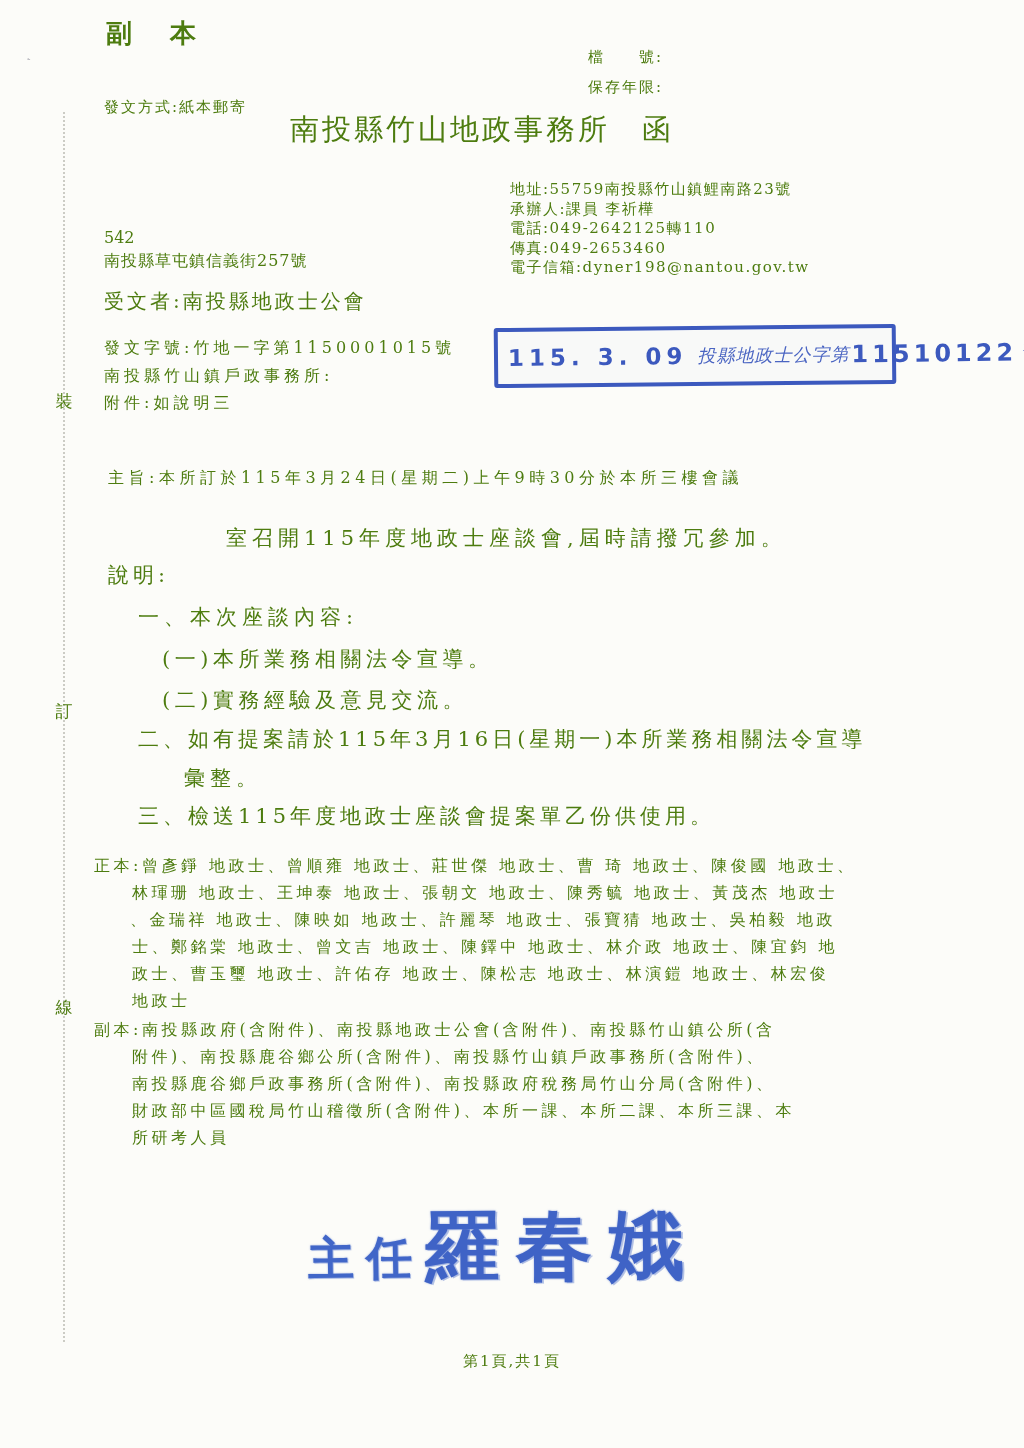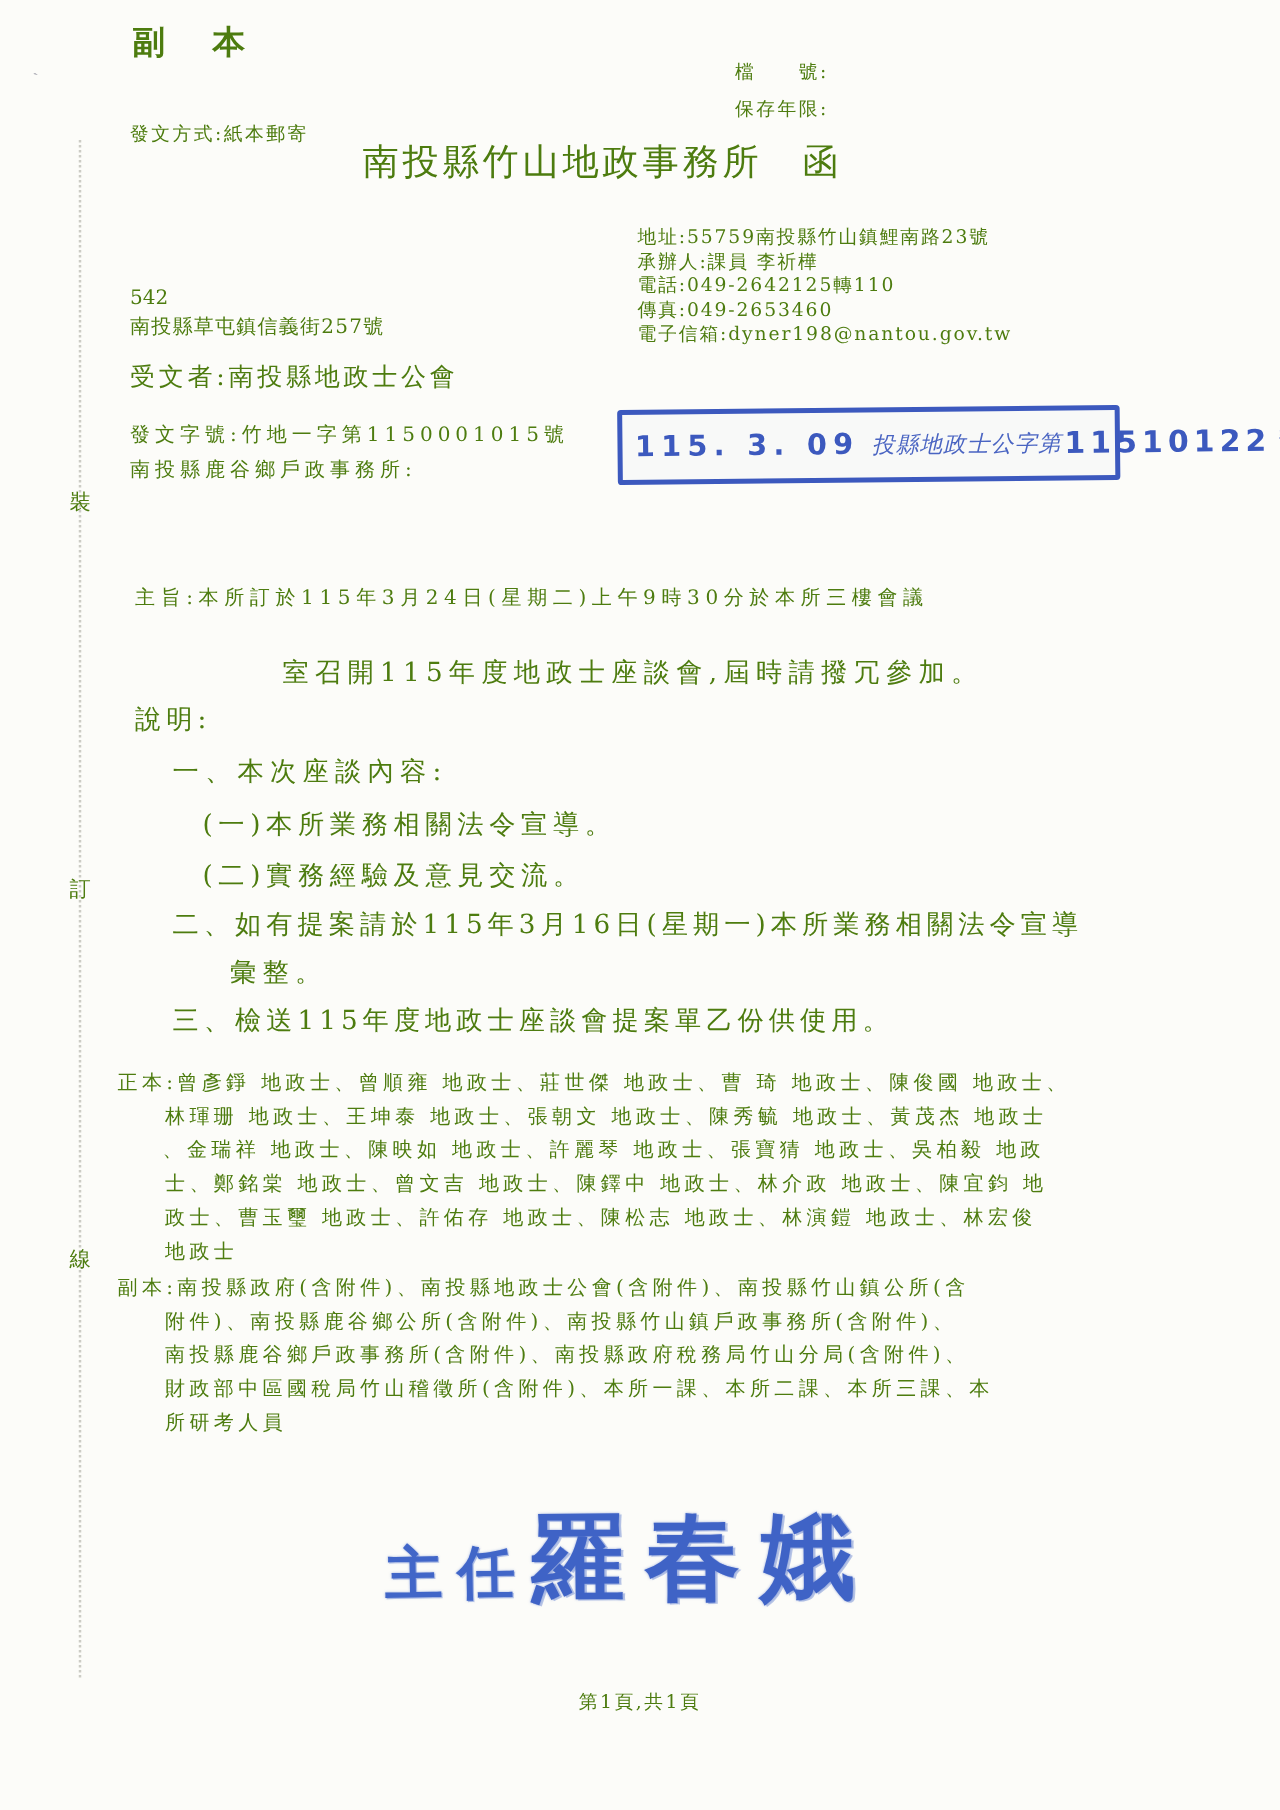--- a/index.html
+++ b/index.html
@@ -93,21 +93,22 @@
   <div>傳真:049-2653460</div>
   <div>電子信箱:dyner198@nantou.gov.tw</div>
 </div>
 
 <div class="abs kai zip">542</div>
 <div class="abs kai street">南投縣草屯鎮信義街257號</div>
 <div class="abs kai recipient">受文者:南投縣地政士公會</div>
 
 <div class="abs kai meta">
   <div>發文字號:竹地一字第1150001015號</div>
-  <div>南投縣鹿谷鄉戶政事務所:</div>
+  <div>南投縣竹山鎮戶政事務所:</div>
+  <div>附件:如說明三</div>
 </div>
 
 <div class="abs stamp">
   <span class="s-date">115. 3. 09</span>
   <span class="s-prefix">投縣地政士公字第</span>
   <span class="s-number">11510122</span>
   <span class="s-suffix">號</span>
 </div>
 
 <div class="abs kai subject1">主旨:本所訂於115年3月24日(星期二)上午9時30分於本所三樓會議</div>

